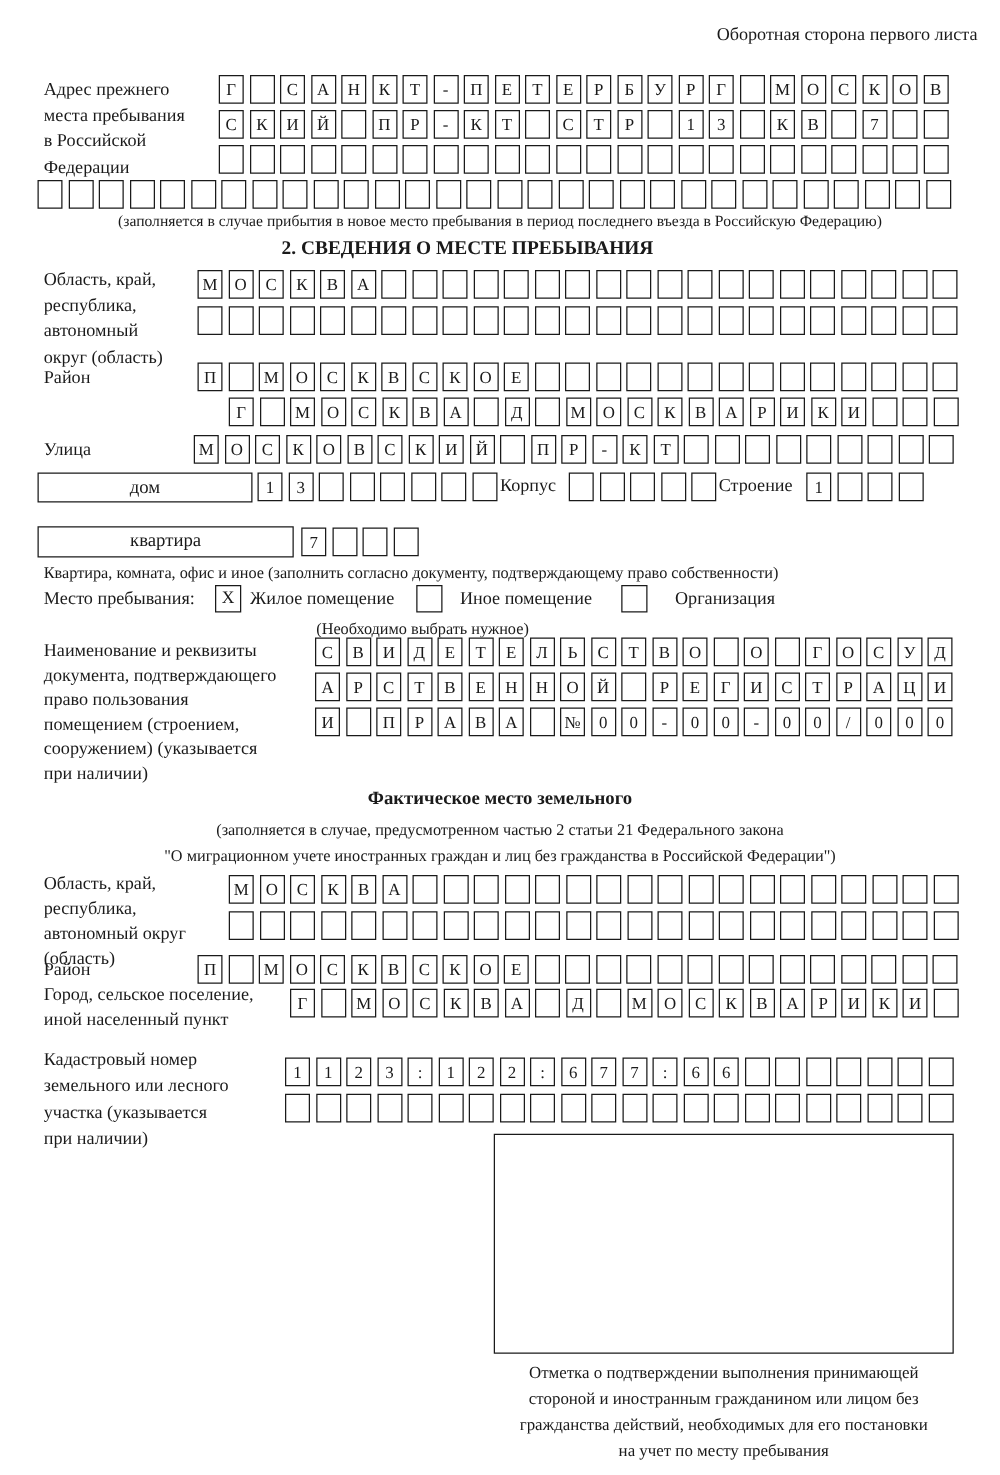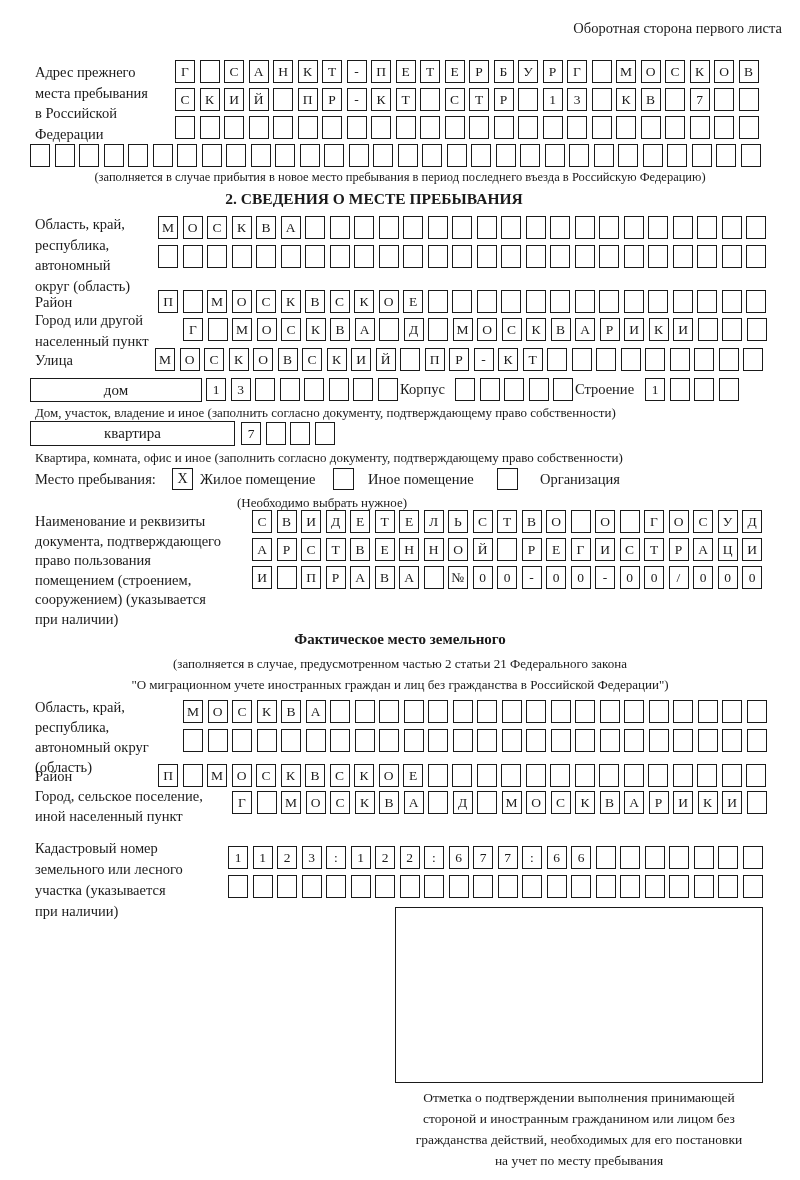--- a/index.html
+++ b/index.html
@@ -229,22 +229,20 @@
       <div class="cell"></div>
       <div class="cell"></div>
       <div class="cell"></div>
       <div class="cell"></div>
       <div class="cell"></div>
       <div class="cell"></div>
       <div class="cell"></div>
       <div class="cell"></div>
     </div>
 
-  <div class="abs lbl" style="left:35px;top:310px;width:150px;">Город или другой
-населенный пункт</div>
   <div class="abs cells" style="left:183px;top:318px;">
       <div class="cell">Г</div>
       <div class="cell"></div>
       <div class="cell">М</div>
       <div class="cell">О</div>
       <div class="cell">С</div>
       <div class="cell">К</div>
       <div class="cell">В</div>
       <div class="cell">А</div>
       <div class="cell"></div>
@@ -313,39 +311,38 @@
       <div class="cell"></div>
       <div class="cell"></div>
     </div>
   <div class="abs" style="left:575px;top:381px;font-size:14.5px;">Строение</div>
   <div class="abs cells" style="left:645px;top:378px;">
       <div class="cell">1</div>
       <div class="cell"></div>
       <div class="cell"></div>
       <div class="cell"></div>
     </div>
-  <div class="abs note13" style="left:35px;top:405px;">Дом, участок, владение и иное (заполнить согласно документу, подтверждающему право собственности)</div>
 
   <div class="abs wide-box" style="left:30px;top:421px;width:205px;height:25px;">квартира</div>
   <div class="abs cells" style="left:241px;top:422px;">
       <div class="cell">7</div>
       <div class="cell"></div>
       <div class="cell"></div>
       <div class="cell"></div>
     </div>
   <div class="abs note13" style="left:35px;top:450px;">Квартира, комната, офис и иное (заполнить согласно документу, подтверждающему право собственности)</div>
 
   <div class="abs" style="left:35px;top:471px;font-size:14.5px;">Место пребывания:</div>
   <div class="abs checkbox" style="left:172px;top:468px;">X</div>
   <div class="abs" style="left:200px;top:471px;font-size:14.5px;">Жилое помещение</div>
   <div class="abs checkbox" style="left:333px;top:468px;"></div>
   <div class="abs" style="left:368px;top:471px;font-size:14.5px;">Иное помещение</div>
   <div class="abs checkbox" style="left:497px;top:468px;"></div>
   <div class="abs" style="left:540px;top:471px;font-size:14.5px;">Организация</div>
-  <div class="abs note13" style="left:237px;top:495px;">(Необходимо выбрать нужное)</div>
+  <div class="abs note13" style="left:253px;top:495px;">(Необходимо выбрать нужное)</div>
 
   <div class="abs lbl-tight" style="left:35px;top:512px;width:215px;">Наименование и реквизиты
 документа, подтверждающего
 право пользования
 помещением (строением,
 сооружением) (указывается
 при наличии)</div>
   <div class="abs cells" style="left:252px;top:510px;">
       <div class="cell">С</div>
       <div class="cell">В</div>

